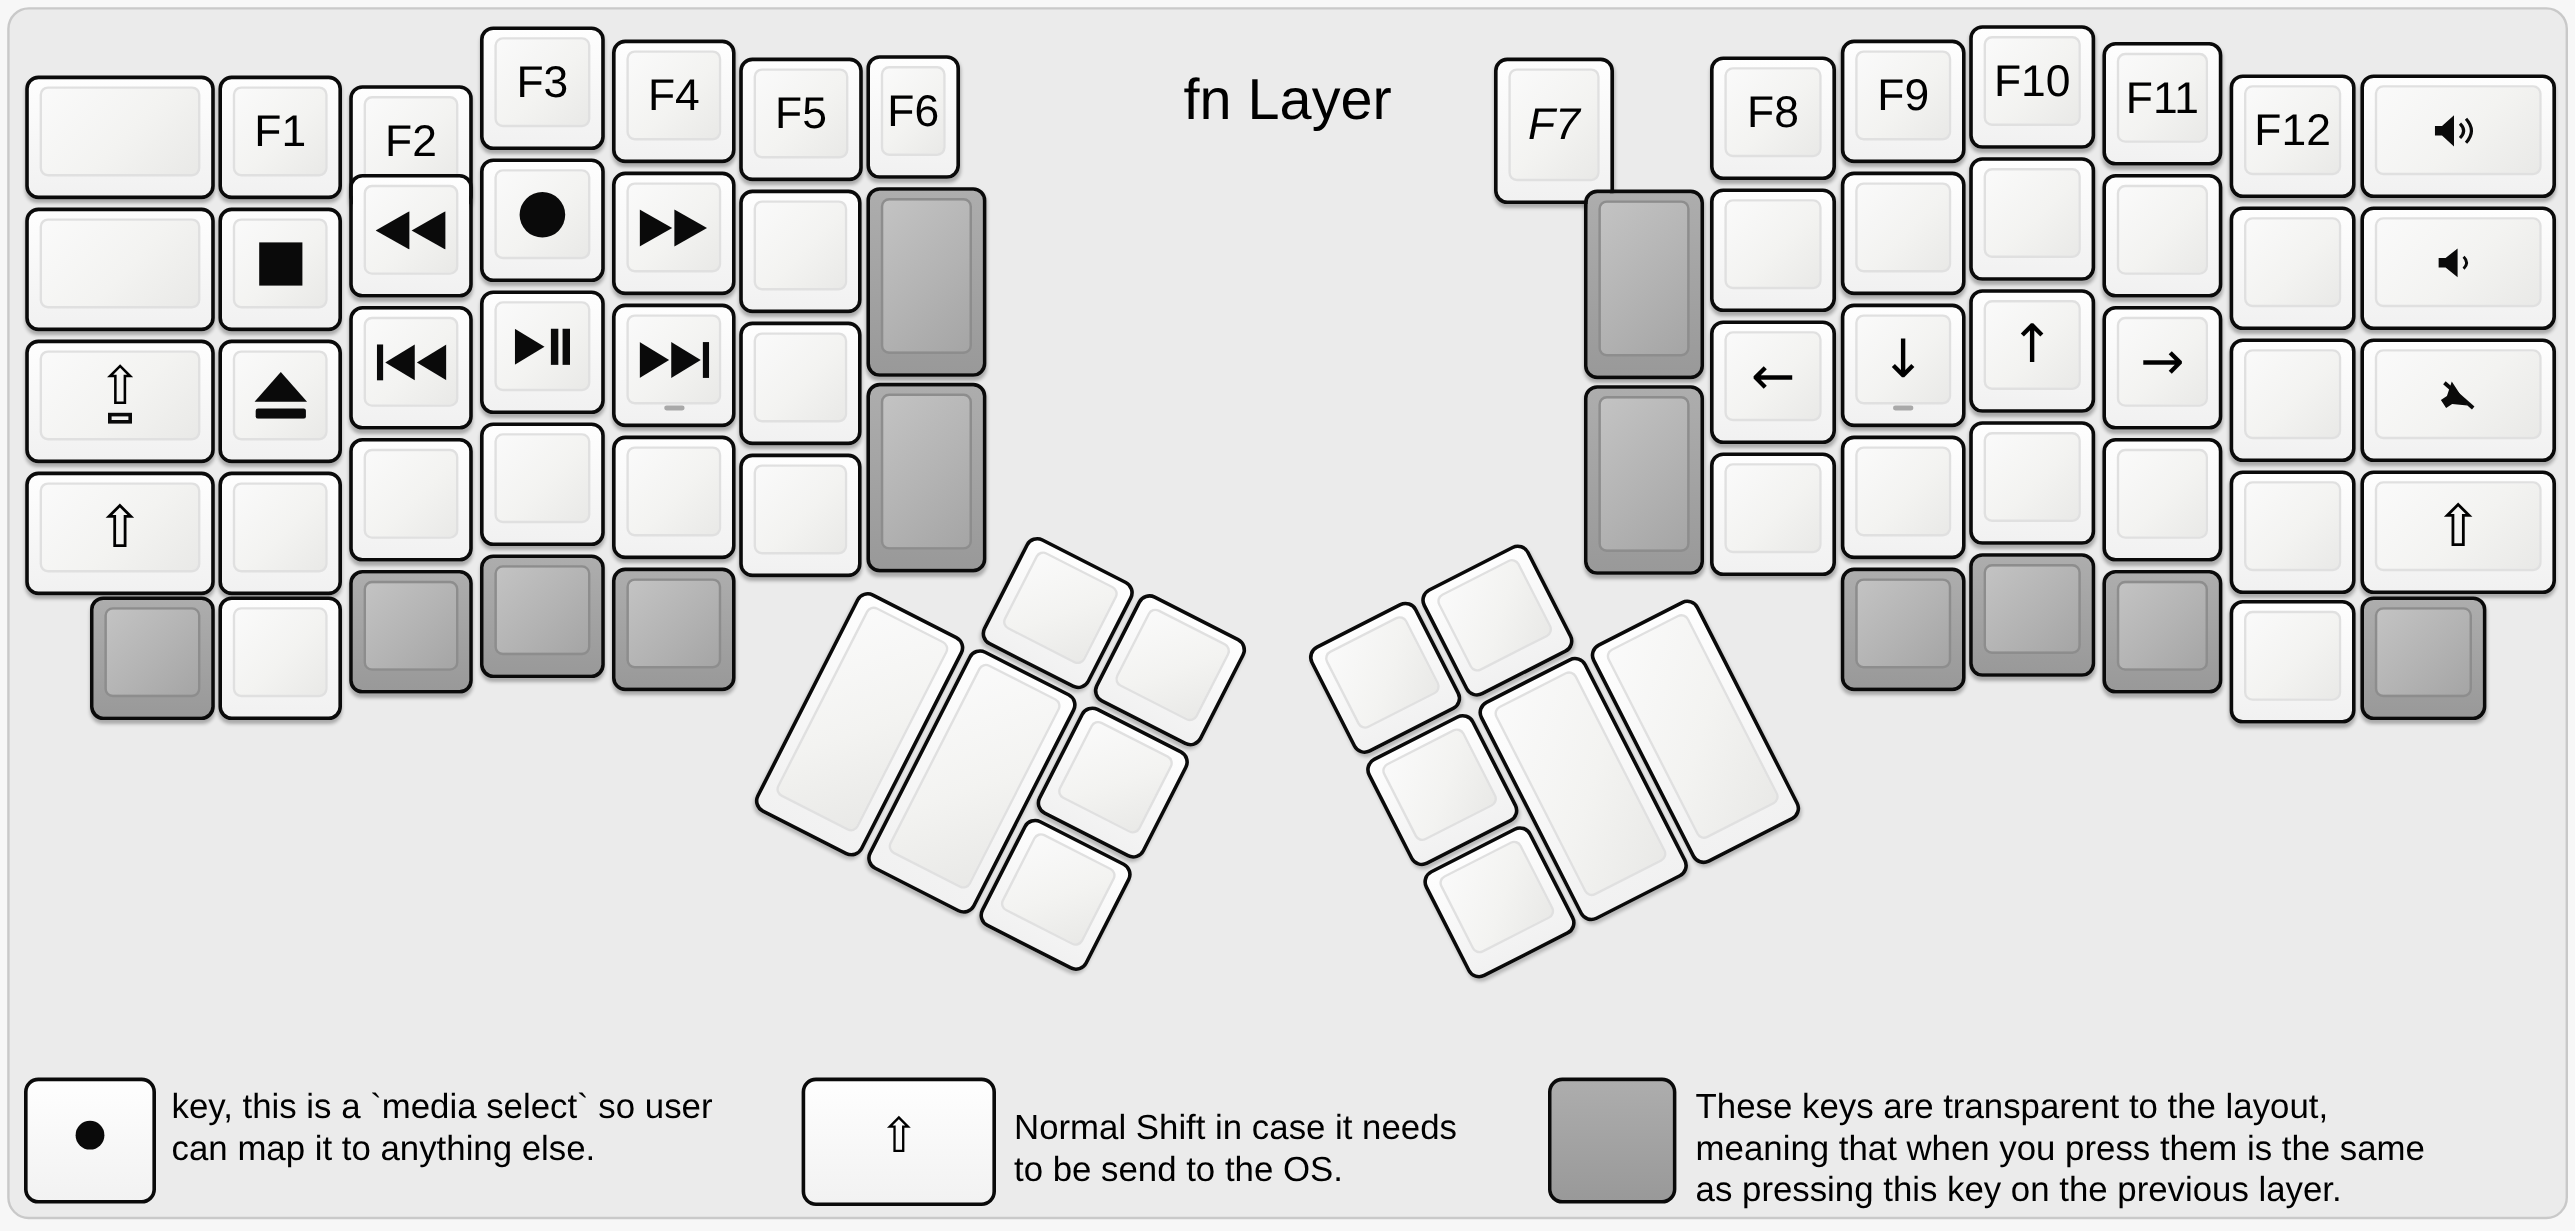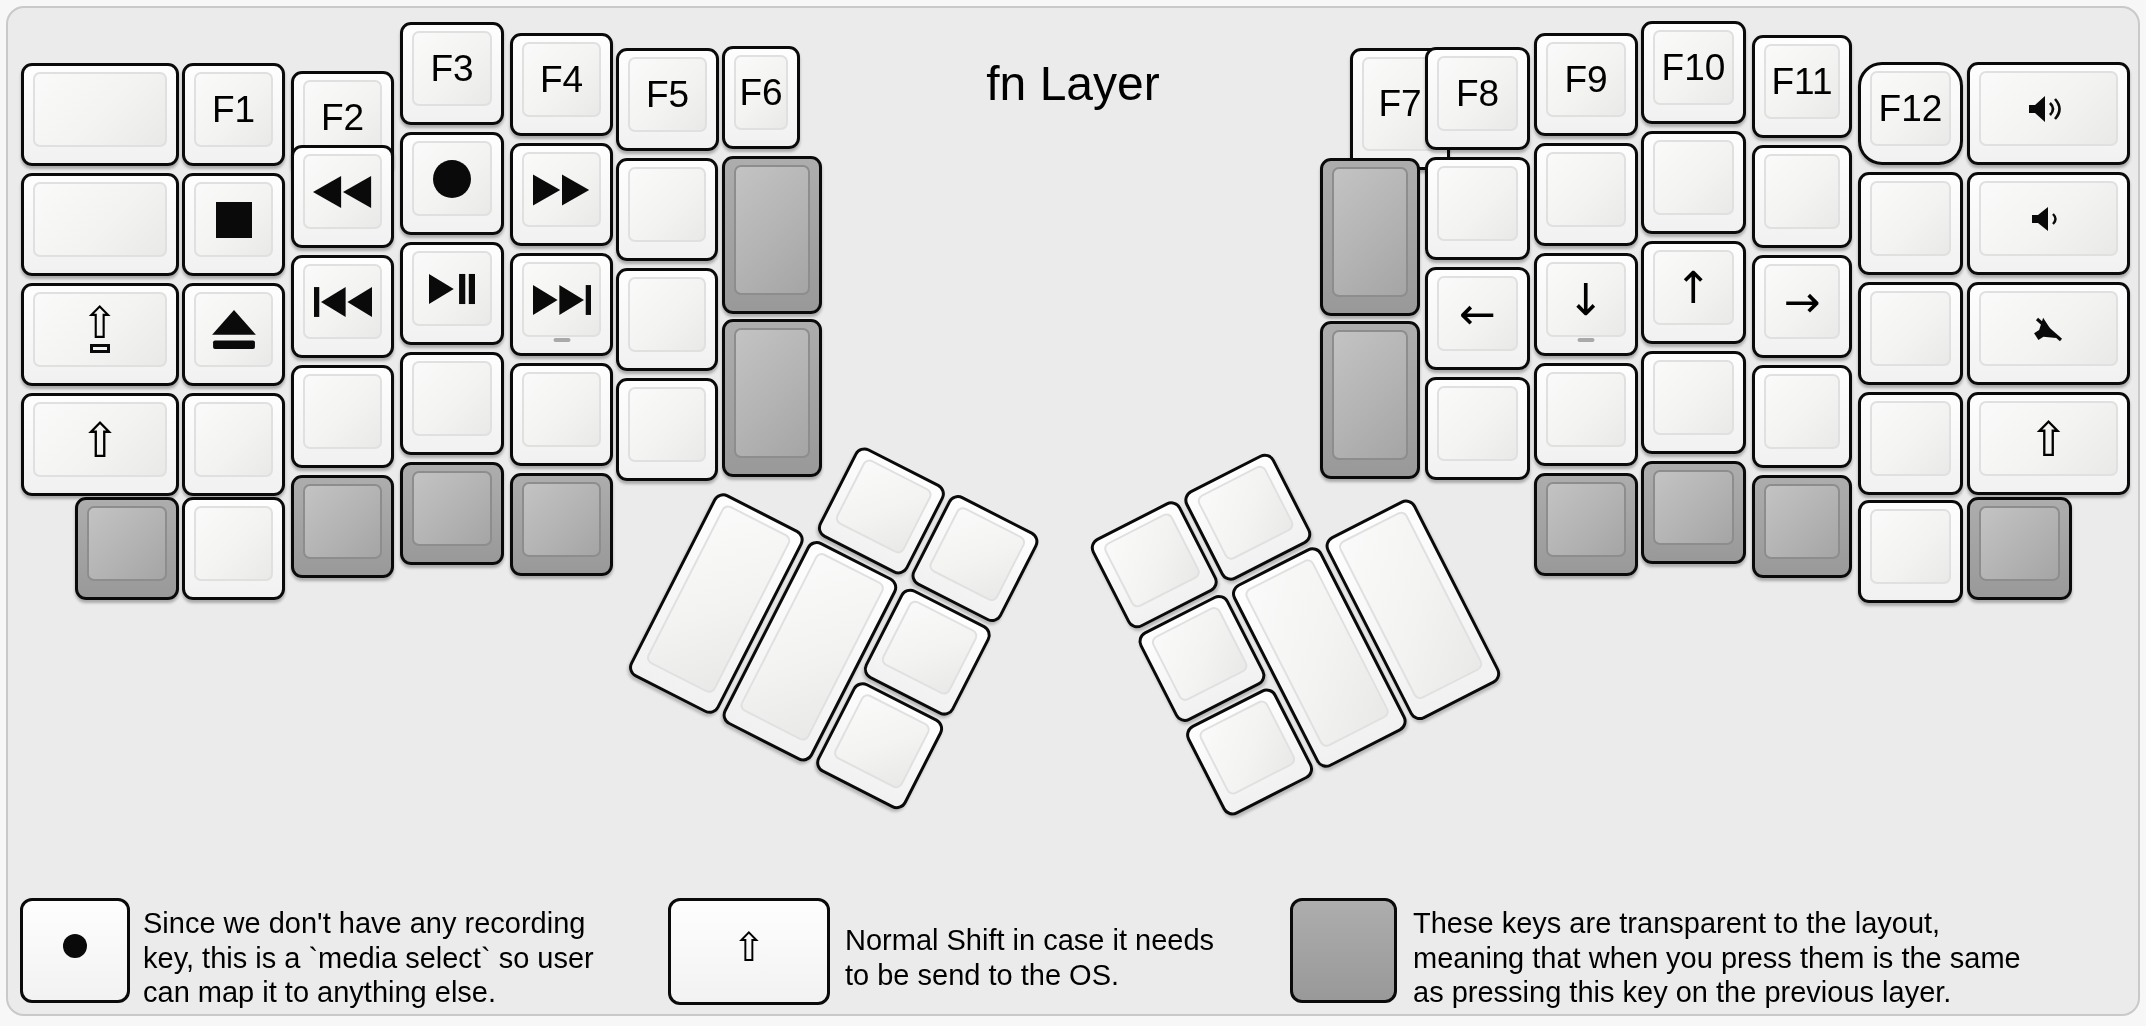--- a/index.html
+++ b/index.html
@@ -205,21 +205,21 @@
         <div class="cap"></div>
       </div>
       <div class="key key-gray" style="left: 400px; top: 462px; width: 104px; height: 103px;">
         <div class="cap"></div>
       </div>
       <div class="key key-gray" style="left: 510px; top: 473px; width: 103px; height: 103px;">
         <div class="cap"></div>
       </div>
     </div>
   <div id="right-half">
-      <div class="key key-white" style="left: 1350px; top: 48px; width: 100px; height: 122px;">
+      <div class="key key-white" style="left: 1245px; top: 48px; width: 100px; height: 122px; font-style: italic;">
         <div class="cap">
           <span class="key-label">F7</span>
         </div>
       </div>
       <div class="key key-gray" style="left: 1320px; top: 158px; width: 100px; height: 158px;">
         <div class="cap"></div>
       </div>
       <div class="key key-gray" style="left: 1320px; top: 321px; width: 100px; height: 158px;">
         <div class="cap"></div>
       </div>
@@ -281,21 +281,21 @@
         <div class="cap"></div>
       </div>
       <div class="key key-white" style="left: 1752px; top: 255px; width: 100px; height: 103px;">
         <div class="cap">
           <span class="glyph arrow-glyph">→</span>
         </div>
       </div>
       <div class="key key-white" style="left: 1752px; top: 365px; width: 100px; height: 103px;">
         <div class="cap"></div>
       </div>
-      <div class="key key-white" style="left: 1858px; top: 62px; width: 105px; height: 103px; border-radius: 24px;">
+      <div class="key key-white" style="left: 1858px; top: 62px; width: 105px; height: 103px;">
         <div class="cap">
           <span class="key-label">F12</span>
         </div>
       </div>
       <div class="key key-white" style="left: 1858px; top: 172px; width: 105px; height: 103px;">
         <div class="cap"></div>
       </div>
       <div class="key key-white" style="left: 1858px; top: 282px; width: 105px; height: 103px;">
         <div class="cap"></div>
       </div>
@@ -351,21 +351,20 @@
       </div>
     </div>
 
   <div>
     <div class="legend-key white" style="left:20px;top:898px;width:110px;height:105px;">
       <div class="cap">
         <span class="record-dot small"></span>
       </div>
     </div>
     <div class="legend-text" style="left:143px;top:906px;">
-      <div>Since we don't have any recording</div>
       <div>key, this is a `media select` so user</div>
       <div>can map it to anything else.</div>
     </div>
 
     <div class="legend-key white" style="left:668px;top:898px;width:162px;height:107px;">
       <div class="cap">
         <span class="legend-shift">⇧</span>
       </div>
     </div>
     <div class="legend-text" style="left:845px;top:923px;">

